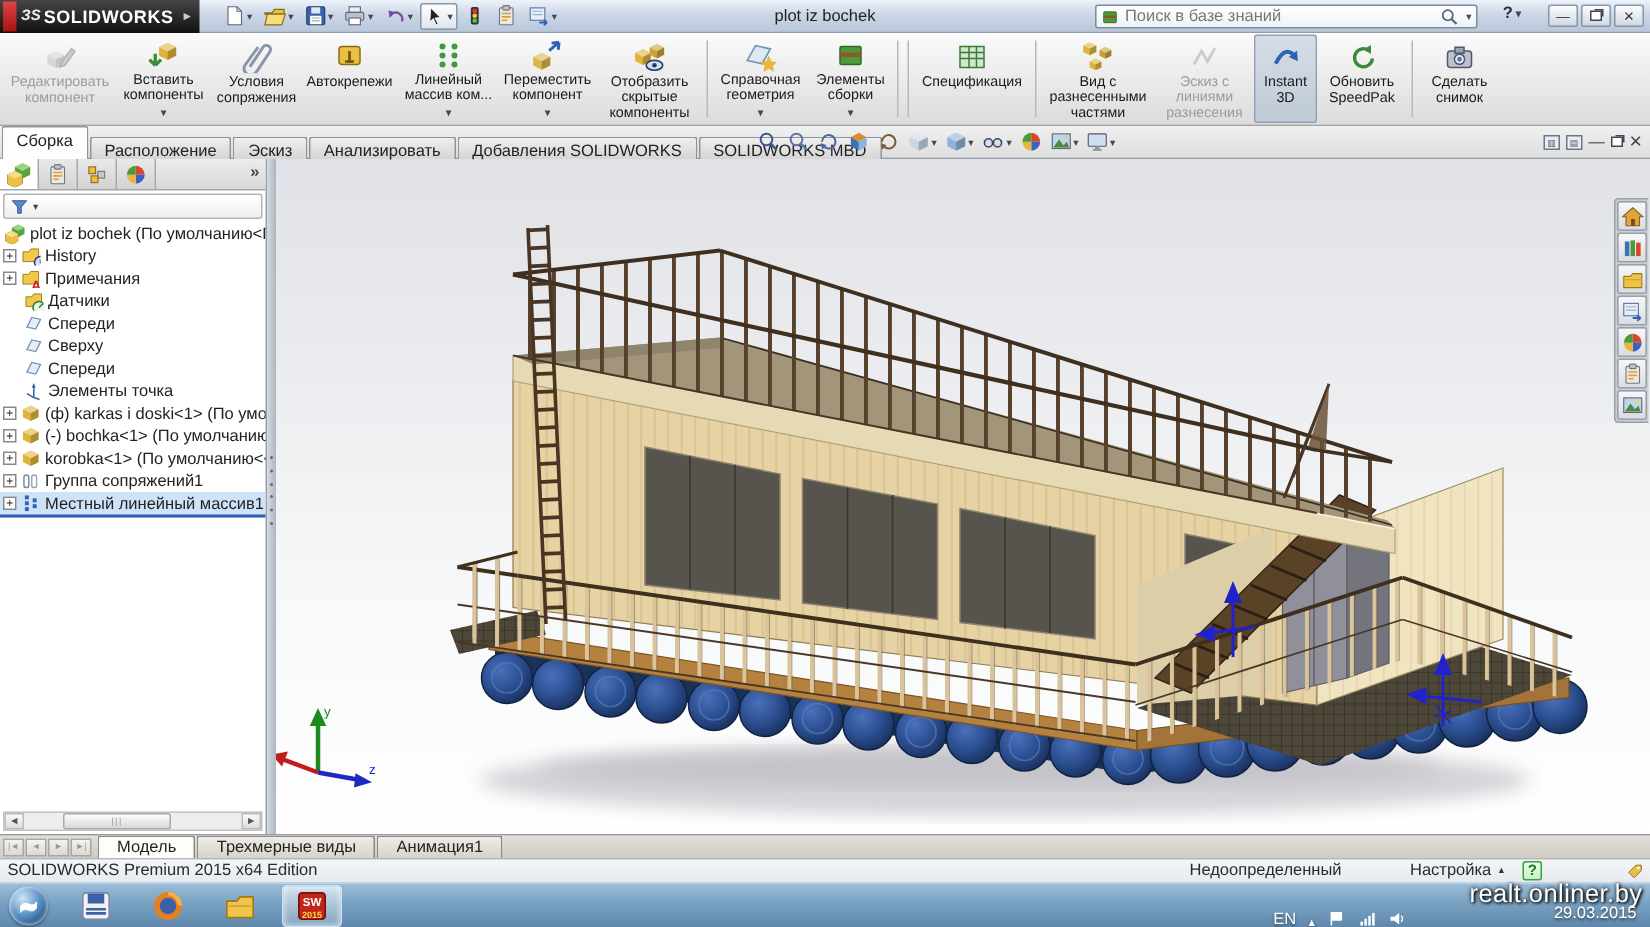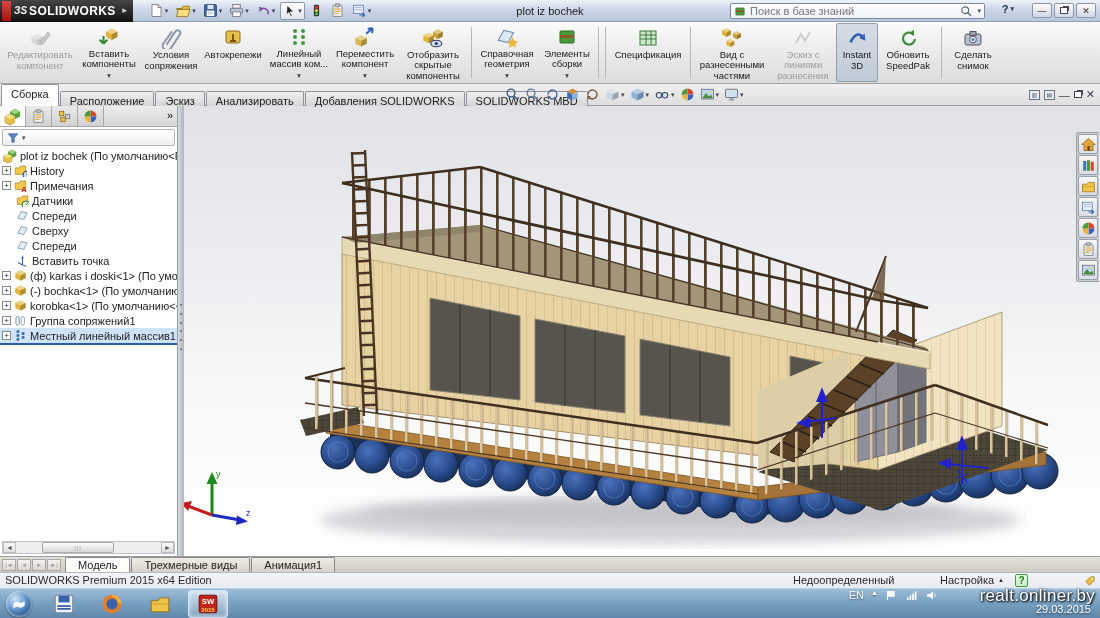--- a/index.html
+++ b/index.html
@@ -80,21 +80,21 @@
 .sb-state{position:absolute;left:793px;top:1px}
 .sb-config{position:absolute;left:940px;top:1px;display:flex;align-items:center;gap:5px}
 .sb-caret{font-size:7px;color:#333}
 .sb-q{position:absolute;left:1015px;top:1px;width:13px;height:13px;border:1px solid #3c9e3c;background:linear-gradient(#eaffea,#c8eec8);color:#1d7a1d;font-weight:bold;font-size:10px;text-align:center;line-height:12px;border-radius:2px}
 .sb-tag{position:absolute;right:4px;top:2px}
 
 .taskbar{position:absolute;left:0;top:588px;width:1100px;height:30px;background:linear-gradient(#9dbdd9,#79a2c2 45%,#5f87ab);border-top:1px solid #b9d2e6}
 .orb{position:absolute;left:6px;top:2px;width:26px;height:26px;border-radius:50%;background:radial-gradient(circle at 35% 30%,#cfe6f8,#5f93c8 45%,#1d4f86 80%,#0c2d55);box-shadow:inset 0 0 3px #fff,0 1px 2px rgba(0,0,0,.4);display:flex;align-items:center;justify-content:center}
 .appslot{position:absolute;top:1px;width:40px;height:28px;border:1px solid transparent;border-radius:3px;display:flex;align-items:center;justify-content:center}
 .appslot.active{background:linear-gradient(rgba(255,255,255,.55),rgba(255,255,255,.2));border:1px solid #cfe2f2;box-shadow:inset 0 0 4px rgba(255,255,255,.8)}
-.tray{position:absolute;top:0;height:30px;display:flex;align-items:flex-start;gap:7px;color:#fff}
+.tray{position:absolute;top:0;height:30px;display:flex;align-items:flex-end;gap:7px;color:#fff}
 .tray-lang{font-size:11px;text-shadow:0 1px 2px rgba(0,0,0,.5)}
 .tray-caret{font-size:7px;text-shadow:0 1px 2px rgba(0,0,0,.5)}
 .watermark{position:absolute;right:5px;top:586px;font-size:17px;font-weight:normal;color:#fff;text-shadow:0 0 3px #000,1px 1px 2px #000;letter-spacing:.3px;z-index:60}
 .trdate{position:absolute;right:9px;top:603px;font-size:11px;color:#fff;text-shadow:0 1px 2px rgba(0,0,0,.6);z-index:60}
 .hidden-defs{position:absolute;width:0;height:0;overflow:hidden}
 </style>
 </head>
 <body>
 
 <svg class="hidden-defs" aria-hidden="true">
@@ -766,21 +766,21 @@
           <svg class="ticn" width="13" height="13">
             <use href="#s-plane"></use>
           </svg>
           <span>Спереди</span>
         </div>
       <div class="trow">
           <span class="spc"></span>
           <svg class="ticn" width="13" height="13">
             <use href="#s-origin"></use>
           </svg>
-          <span>Вставить точка</span>
+          <span>Элементы точка</span>
         </div>
       <div class="trow">
           <span class="exp">+</span>
           <svg class="ticn" width="13" height="13" color="#e0b43c">
             <use href="#s-cube"></use>
           </svg>
           <span>(ф) karkas i doski&lt;1&gt; (По умолч</span>
         </div>
       <div class="trow">
           <span class="exp">+</span>

